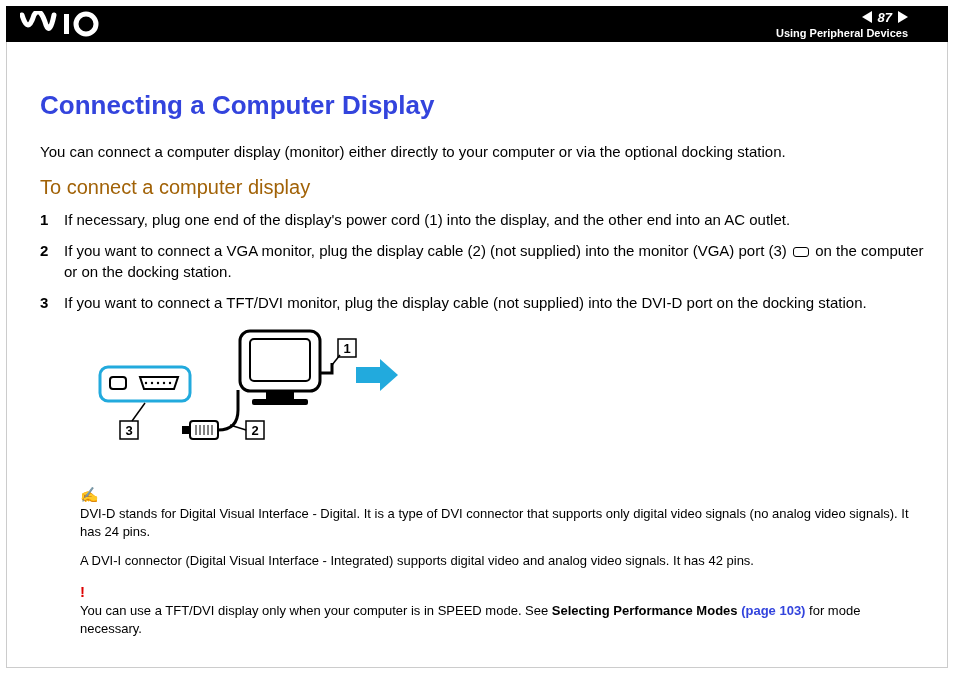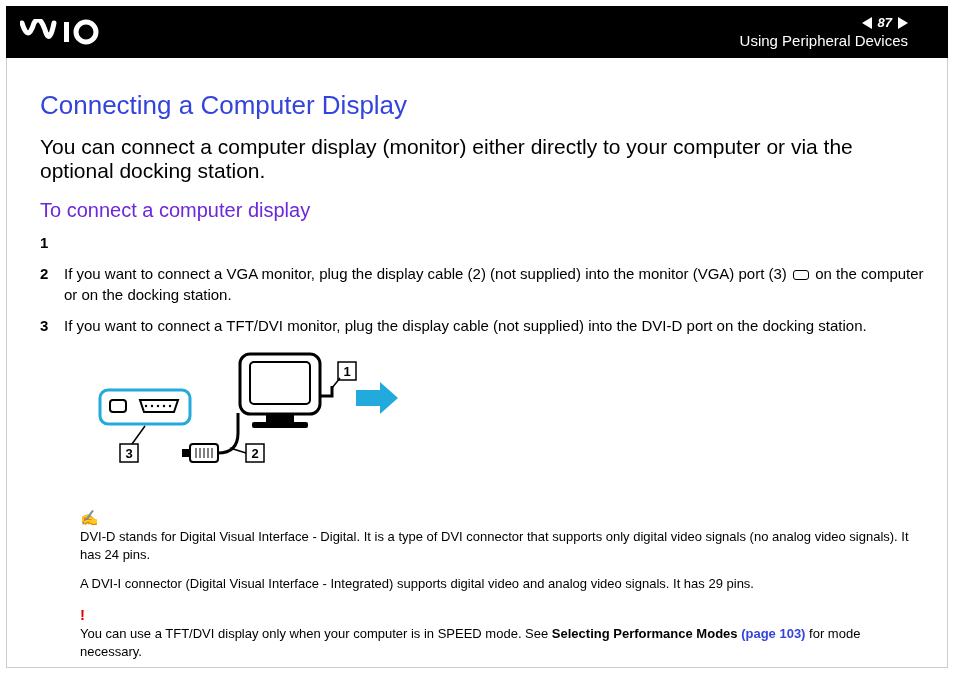--- a/index.html
+++ b/index.html
@@ -15,21 +15,21 @@
   }
   .page-border {
     position: absolute;
     inset: 6px;
     border: 1px solid #ccc;
     pointer-events: none;
   }
   .header-bar {
     position: absolute;
     top: 6px; left: 6px; right: 6px;
-    height: 52px;
+    height: 36px;
     background: #000;
     display: flex;
     align-items: center;
     justify-content: space-between;
     padding: 0 40px 0 14px;
     color: #fff;
   }
   .vaio-logo {
     font-family: Arial, sans-serif;
     letter-spacing: 4px;
@@ -61,41 +61,41 @@
     border-top: 6px solid transparent;
     border-bottom: 6px solid transparent;
     border-right: 10px solid #fff;
   }
   .arrow-right {
     border-top: 6px solid transparent;
     border-bottom: 6px solid transparent;
     border-left: 10px solid #fff;
   }
   .breadcrumb {
-    font-size: 15px;
-    font-weight: normal;
+    font-size: 11px;
+    font-weight: bold;
   }
   .content {
     position: absolute;
     top: 90px;
     left: 40px;
     right: 30px;
   }
   h1.section-title {
     color: #3344dd;
-    font-weight: normal;
+    font-weight: bold;
     font-size: 26px;
-    margin-bottom: 14px;
+    margin-bottom: 22px;
   }
   .intro {
-    font-size: 21px;
+    font-size: 15px;
     margin-bottom: 16px;
   }
   h2.sub-title {
-    color: #6d28d9;
+    color: #a16207;
     font-weight: normal;
     font-size: 20px;
     margin-bottom: 10px;
   }
   ol.steps {
     list-style: none;
     font-size: 15px;
   }
   ol.steps li {
     display: flex;
@@ -166,20 +166,21 @@
 </div>
 
 <div class="content">
   <h1 class="section-title">Connecting a Computer Display</h1>
   <p class="intro">You can connect a computer display (monitor) either directly to your computer or via the optional docking station.</p>
   <h2 class="sub-title">To connect a computer display</h2>
 
   <ol class="steps">
     <li>
       <span class="step-num">1</span>
+      <span>If necessary, plug one end of the display's power cord (1) into the display, and the other end into an AC outlet.</span>
     </li>
     <li>
       <span class="step-num">2</span>
       <span>
         <span>If you want to connect a VGA monitor, plug the display cable (2) (not supplied) into the monitor (VGA) port (3) </span><span class="port-icon"></span><span> on the computer or on the docking station.</span>
       </span>
     </li>
     <li>
       <span class="step-num">3</span>
       <span>If you want to connect a TFT/DVI monitor, plug the display cable (not supplied) into the DVI-D port on the docking station.</span>
@@ -233,21 +234,21 @@
       <polygon points="276,42 300,42 300,34 318,50 300,66 300,58 276,58" fill="#22aadd"></polygon>
     </svg>
   </div>
 
   <div class="note-block">
     <div class="note-body">
       <span class="note-icon">✍</span><br>
       <span>DVI-D stands for Digital Visual Interface - Digital. It is a type of DVI connector that supports only digital video signals (no analog video signals). It has 24 pins.</span>
     </div>
     <div class="note-body">
-      <span>A DVI-I connector (Digital Visual Interface - Integrated) supports digital video and analog video signals. It has 29 pins.</span>
+      <span>A DVI-I connector (Digital Visual Interface - Integrated) supports digital video and analog video signals. It has 42 pins.</span>
     </div>
     <div class="note-body">
       <span class="warn-icon">!</span><br>
       <span>
         <span>You can use a TFT/DVI display only when your computer is in SPEED mode. See </span><span class="bold">Selecting Performance Modes </span><span class="link-page">(page 103)</span><span> for mode necessary.</span>
       </span>
     </div>
   </div>
 </div>
 

